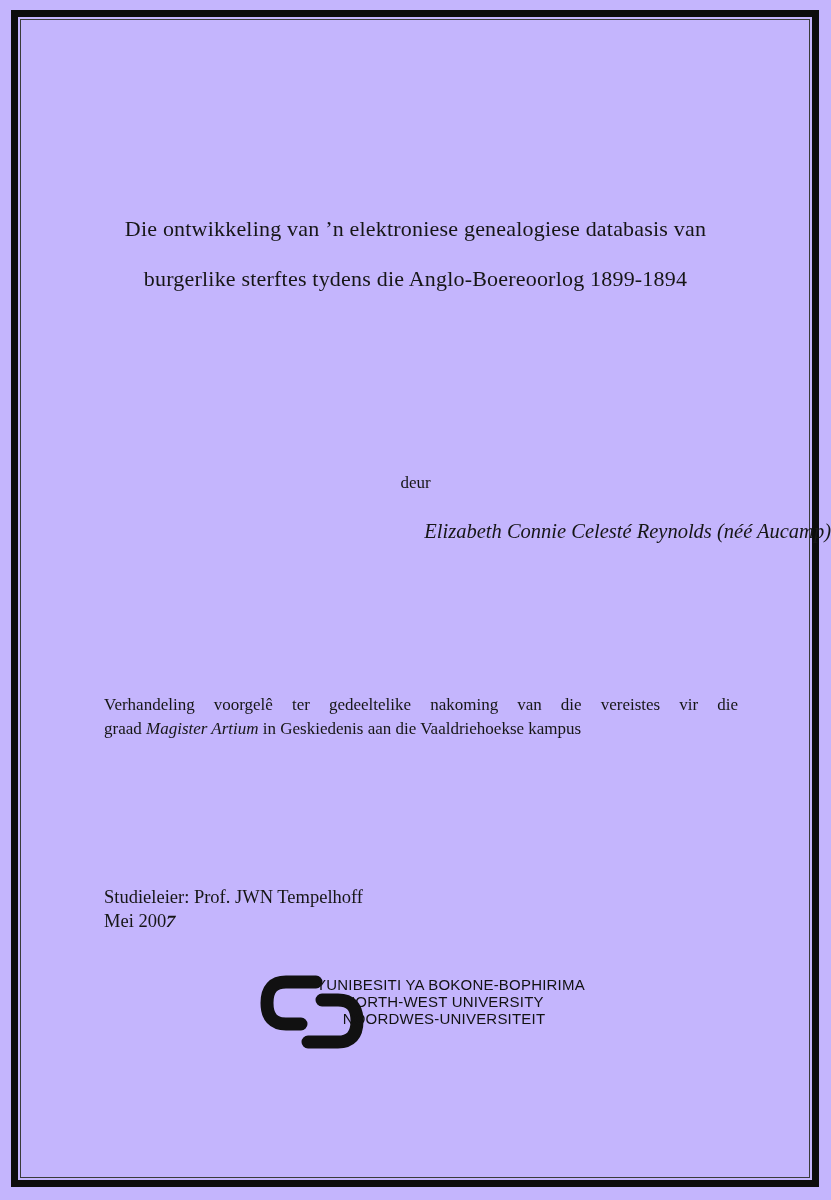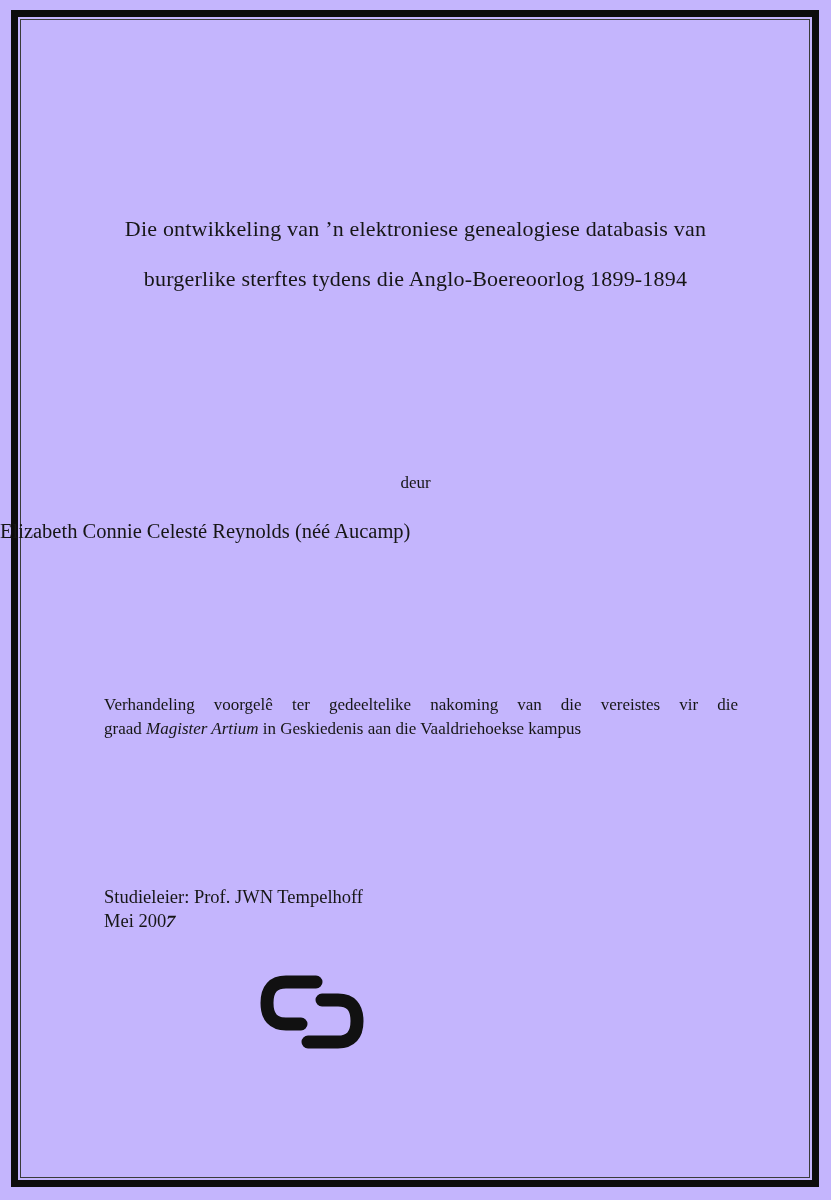--- a/index.html
+++ b/index.html
@@ -39,22 +39,23 @@
   .byline {
     position: absolute;
     left: 0; right: 0; top: 437px;
     text-align: center;
     font-size: 17px;
     margin-top: 36px;
   }
   .author-line {
     position: absolute;
     left: 0; right: 0; top: 520px;
-    text-align: left;
+    text-align: right;
     font-size: 20.5px;
+    font-style: italic;
   }
   .submission-block {
     position: absolute;
     left: 104px; width: 634px; top: 693px;
     font-size: 17px;
     line-height: 23.5px;
   }
   .submission-block .just {
     text-align: justify;
     text-align-last: justify;
@@ -121,15 +122,20 @@
     <div><span>Mei 200</span><span class="year-last-digit">7</span></div>
   </div>
 
   <div class="logo">
     <svg class="logo-mark" viewBox="0 0 112 88" aria-hidden="true">
       <g fill="none" stroke="#111111" stroke-width="13" stroke-linejoin="round" stroke-linecap="round">
         <path d="M 60,14 L 30,14 Q 11,14 11,35 Q 11,56 30,56 L 45,56"></path>
         <path d="M 52,74 L 82,74 Q 101,74 101,53 Q 101,32 82,32 L 66,32"></path>
       </g>
     </svg>
+    <div class="logo-text">
+      <div>YUNIBESITI YA BOKONE-BOPHIRIMA</div>
+      <div>NORTH-WEST UNIVERSITY</div>
+      <div>NOORDWES-UNIVERSITEIT</div>
+    </div>
   </div>
 
 </div>
 
 </body></html>

